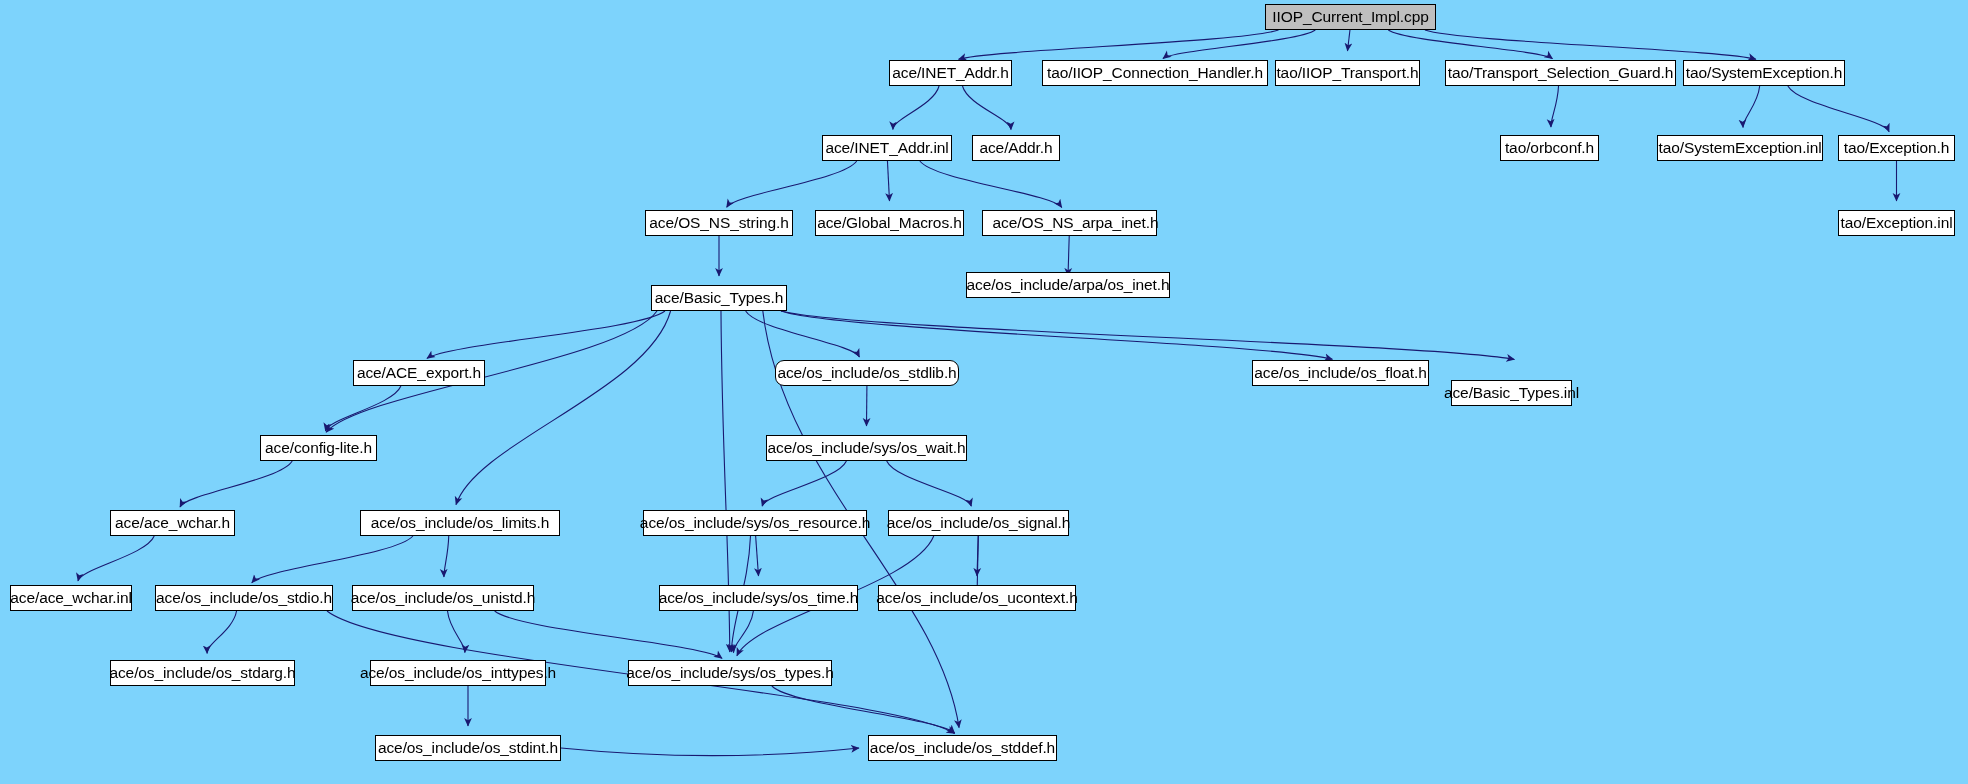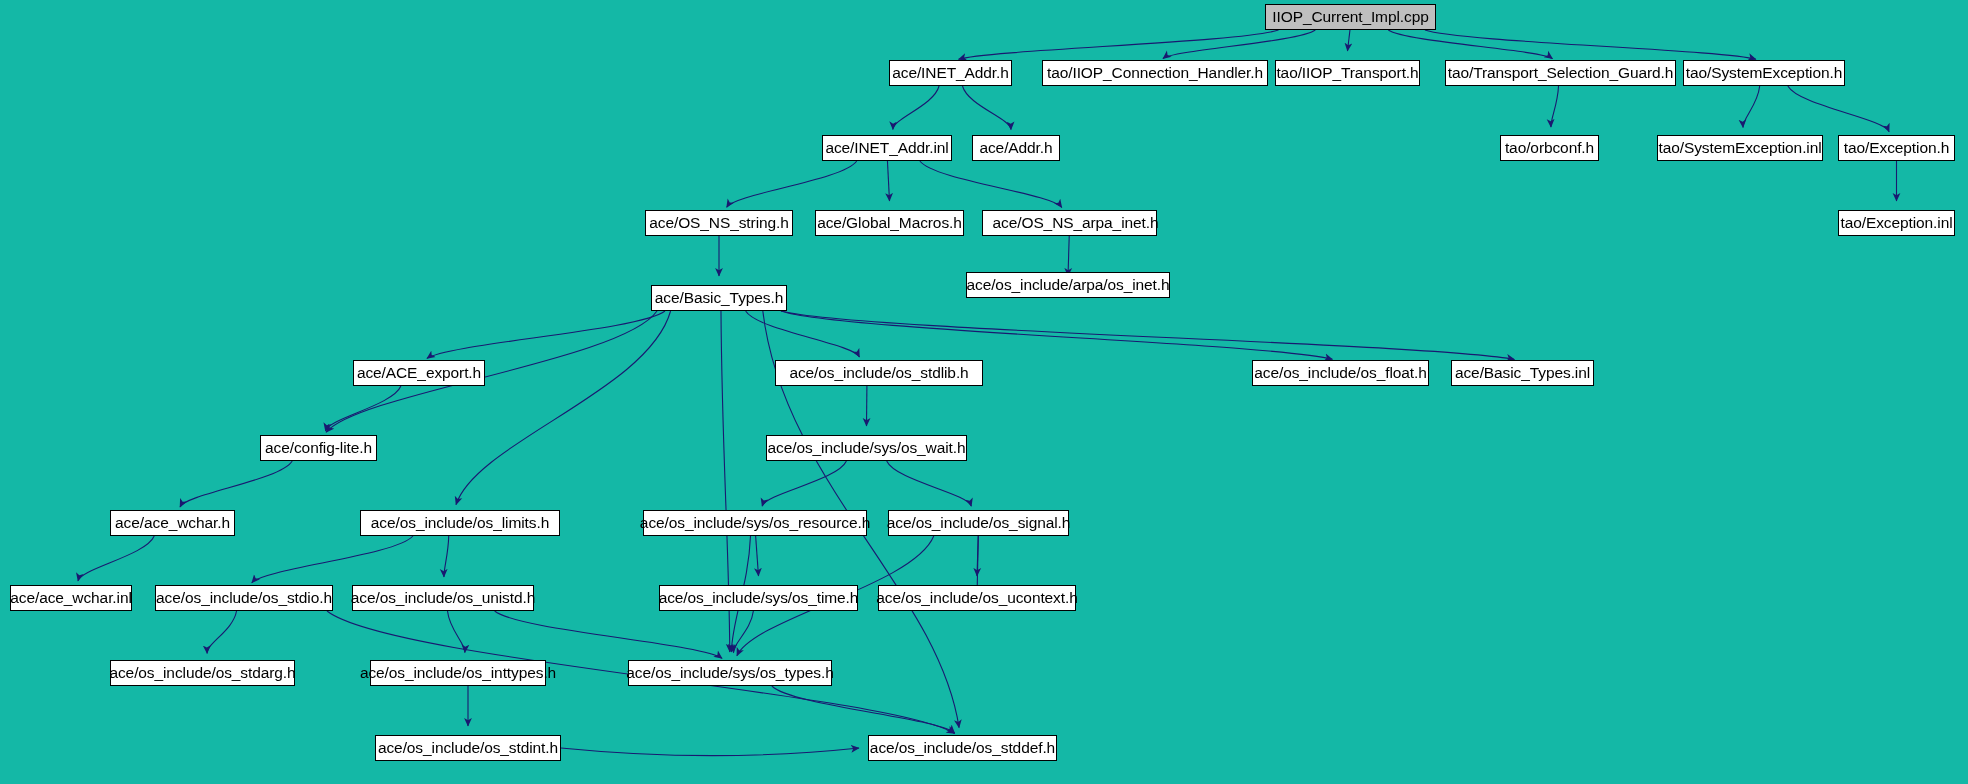--- a/index.html
+++ b/index.html
@@ -4,21 +4,21 @@
 <style>
   html, body {
     margin: 0;
     padding: 0;
     background: #ffffff;
   }
   #graph {
     position: relative;
     width: 1968px;
     height: 784px;
-    background: #14b8a6;
+    background: #7dd3fc;
     font-family: "Liberation Sans", sans-serif;
     overflow: hidden;
   }
   #edges {
     position: absolute;
     left: 0;
     top: 0;
     width: 1968px;
     height: 784px;
     pointer-events: none;
@@ -149,27 +149,27 @@
       </div>
       <div class="node" style="left: 651px; top: 285px; width: 136px;">
         <span>ace/Basic_Types.h</span>
       </div>
       <div class="node" style="left: 966px; top: 272px; width: 204px;">
         <span>ace/os_include/arpa/os_inet.h</span>
       </div>
       <div class="node" style="left: 353px; top: 360px; width: 132px;">
         <span>ace/ACE_export.h</span>
       </div>
-      <div class="node" style="left: 775px; top: 360px; width: 208px;">
+      <div class="node" style="left: 775px; top: 360px; width: 184px; border-radius: 9px;">
         <span>ace/os_include/os_stdlib.h</span>
       </div>
       <div class="node" style="left: 1252px; top: 360px; width: 177px;">
         <span>ace/os_include/os_float.h</span>
       </div>
-      <div class="node" style="left: 1451px; top: 360px; width: 143px;">
+      <div class="node" style="left: 1451px; top: 380px; width: 121px;">
         <span>ace/Basic_Types.inl</span>
       </div>
       <div class="node" style="left: 260px; top: 435px; width: 117px;">
         <span>ace/config-lite.h</span>
       </div>
       <div class="node" style="left: 766px; top: 435px; width: 201px;">
         <span>ace/os_include/sys/os_wait.h</span>
       </div>
       <div class="node" style="left: 643px; top: 510px; width: 224px;">
         <span>ace/os_include/sys/os_resource.h</span>

